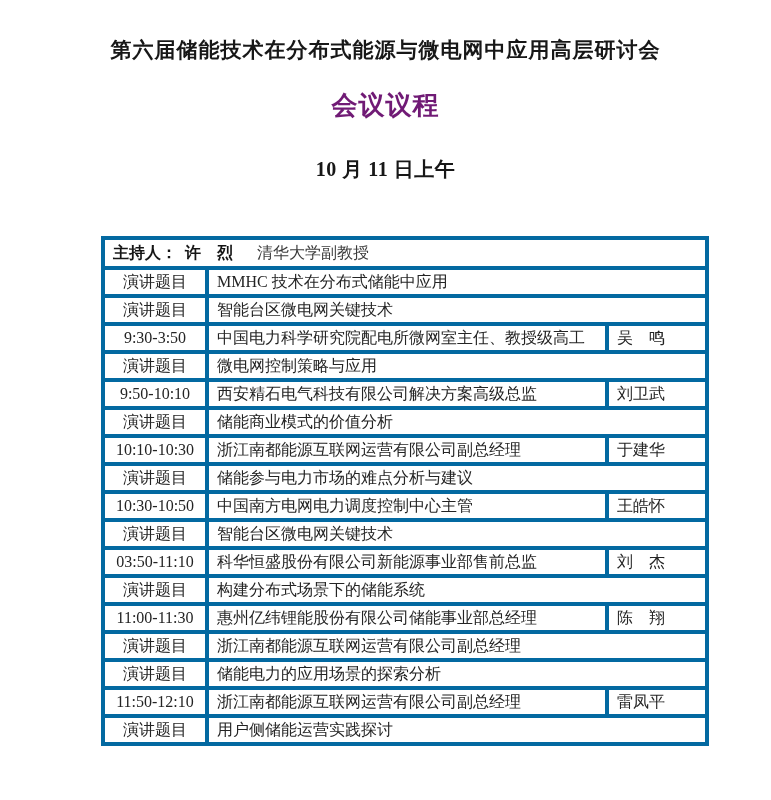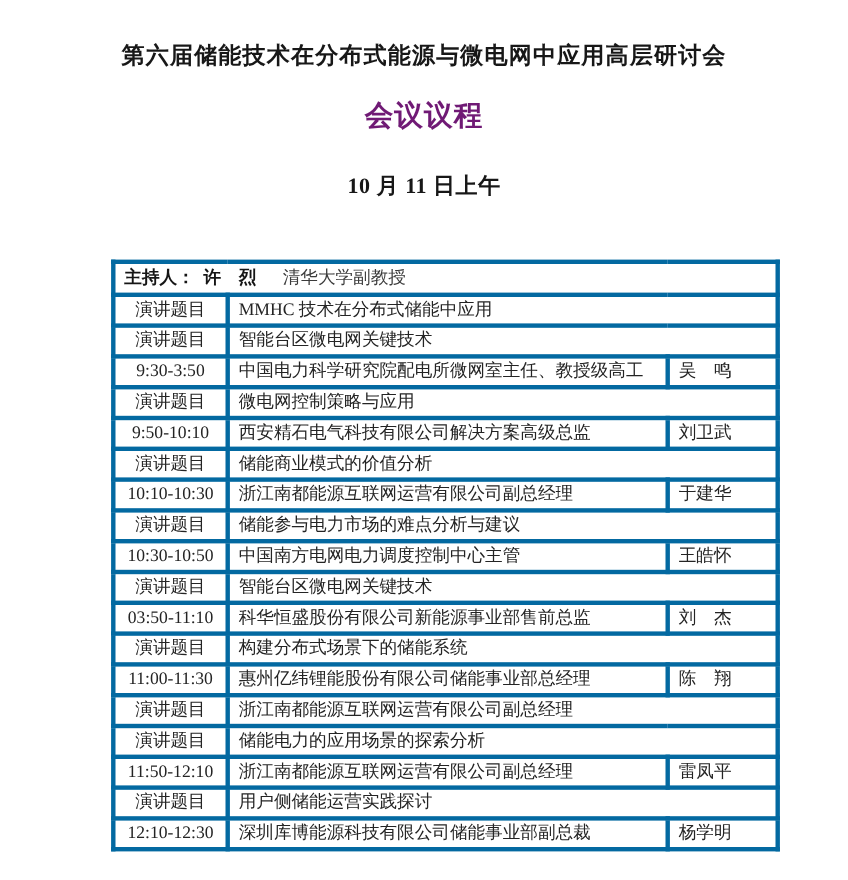--- a/index.html
+++ b/index.html
@@ -181,20 +181,15 @@
       <tr>
         <td class="c-time">11:50-12:10</td>
         <td>浙江南都能源互联网运营有限公司副总经理</td>
         <td>雷凤平</td>
       </tr>
 
       <tr>
         <td class="c-time">演讲题目</td>
         <td colspan="2">用户侧储能运营实践探讨</td>
       </tr>
-      <tr>
-        <td class="c-time">12:10-12:30</td>
-        <td>深圳库博能源科技有限公司储能事业部副总裁</td>
-        <td>杨学明</td>
-      </tr>
     </tbody>
   </table>
 </div>
 
 </body></html>

